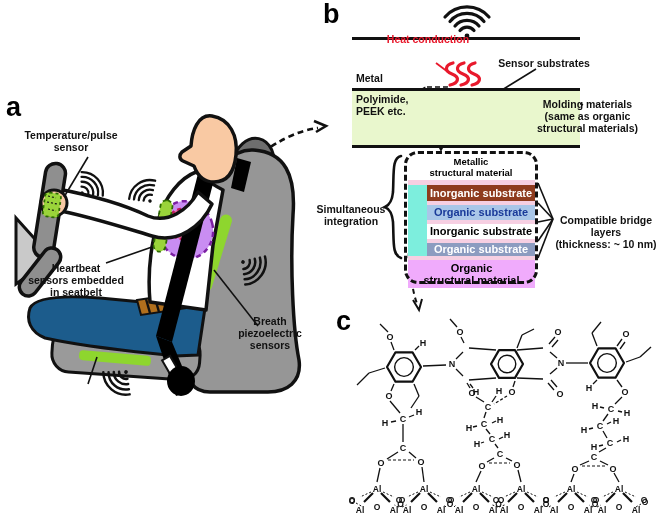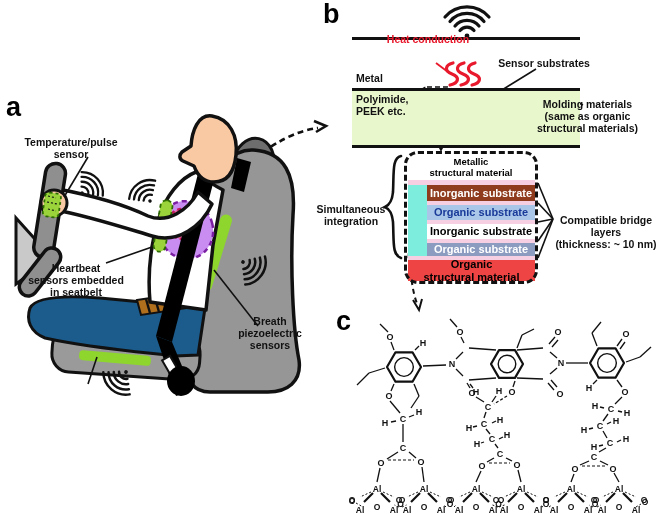--- a/index.html
+++ b/index.html
@@ -339,21 +339,21 @@
         <line x1="613" y1="492" x2="602" y2="497" stroke="#111" stroke-width="1" stroke-dasharray="2,2"></line>
         <text x="644" y="503" text-anchor="middle" font-size="8.5" font-weight="bold" fill="#111" font-family="&quot;Liberation Sans&quot;,sans-serif">O</text>
         <line x1="625" y1="492" x2="636" y2="497" stroke="#111" stroke-width="1" stroke-dasharray="2,2"></line>
       </g>
   </svg>
 
   <div class="panel-letter" style="left:6px;top:94px;">a</div>
   <div class="panel-letter" style="left:323px;top:1px;">b</div>
   <div class="panel-letter" style="left:336px;top:308px;">c</div>
 
-  <div class="label" style="left:8px;top:137px;width:126px;">Temperature/pulse
+  <div class="label" style="left:8px;top:130px;width:126px;">Temperature/pulse
 sensor</div>
   <div class="label" style="left:14px;top:263px;width:124px;">Heartbeat
 sensors embedded
 in seatbelt</div>
   <div class="label" style="left:215px;top:316px;width:110px;">Breath
 piezoelectric
 sensors</div>
 
   <div class="hline" style="left:352px;top:37px;width:228px;"></div>
   <div class="hline" style="left:352px;top:88px;width:228px;"></div>
@@ -374,21 +374,21 @@
   <div class="bridge" style="left: 408px; top: 180px; width: 127px; height: 5px; background: rgb(246, 207, 226);"></div>
   <div id="cyan-bar" style="position: absolute; left: 408px; top: 185px; width: 19px; height: 71px; background: rgb(125, 238, 221);"></div>
   <div class="stack-row" style="left: 427px; top: 185px; width: 108px; height: 16px; background: rgb(142, 59, 30); color: rgb(255, 255, 255);">Inorganic substrate</div>
   <div class="bridge" style="left: 427px; top: 201px; width: 108px; height: 4px; background: rgb(246, 207, 226);"></div>
   <div class="stack-row" style="left: 427px; top: 205px; width: 108px; height: 15px; background: rgb(169, 198, 232); color: rgb(26, 58, 153);">Organic substrate</div>
   <div class="bridge" style="left: 427px; top: 220px; width: 108px; height: 4px; background: rgb(246, 207, 226);"></div>
   <div class="stack-row" style="left: 427px; top: 224px; width: 108px; height: 15px; background: rgb(255, 255, 255); color: rgb(0, 0, 0);">Inorganic substrate</div>
   <div class="bridge" style="left: 427px; top: 239px; width: 108px; height: 4px; background: rgb(246, 207, 226);"></div>
   <div class="stack-row" style="left: 427px; top: 243px; width: 108px; height: 13px; background: rgb(140, 156, 192); color: rgb(255, 255, 255);">Organic substrate</div>
   <div class="bridge" style="left: 408px; top: 256px; width: 127px; height: 4px; background: rgb(246, 207, 226);"></div>
-  <div class="stack-row" id="organic-structural" style="left: 408px; top: 260px; width: 127px; height: 21px; background: #ef4444;">Organic
+  <div class="stack-row" id="organic-structural" style="left: 408px; top: 260px; width: 127px; height: 28px; background: #f0abfc;">Organic
 structural material</div>
   <div class="stack-border"></div>
 
   <div class="label" style="left:312px;top:204px;width:78px;">Simultaneous
 integration</div>
   <div class="label" style="left:552px;top:215px;width:108px;">Compatible bridge
 layers
 (thickness: ~ 10 nm)</div>
 
 </div>

